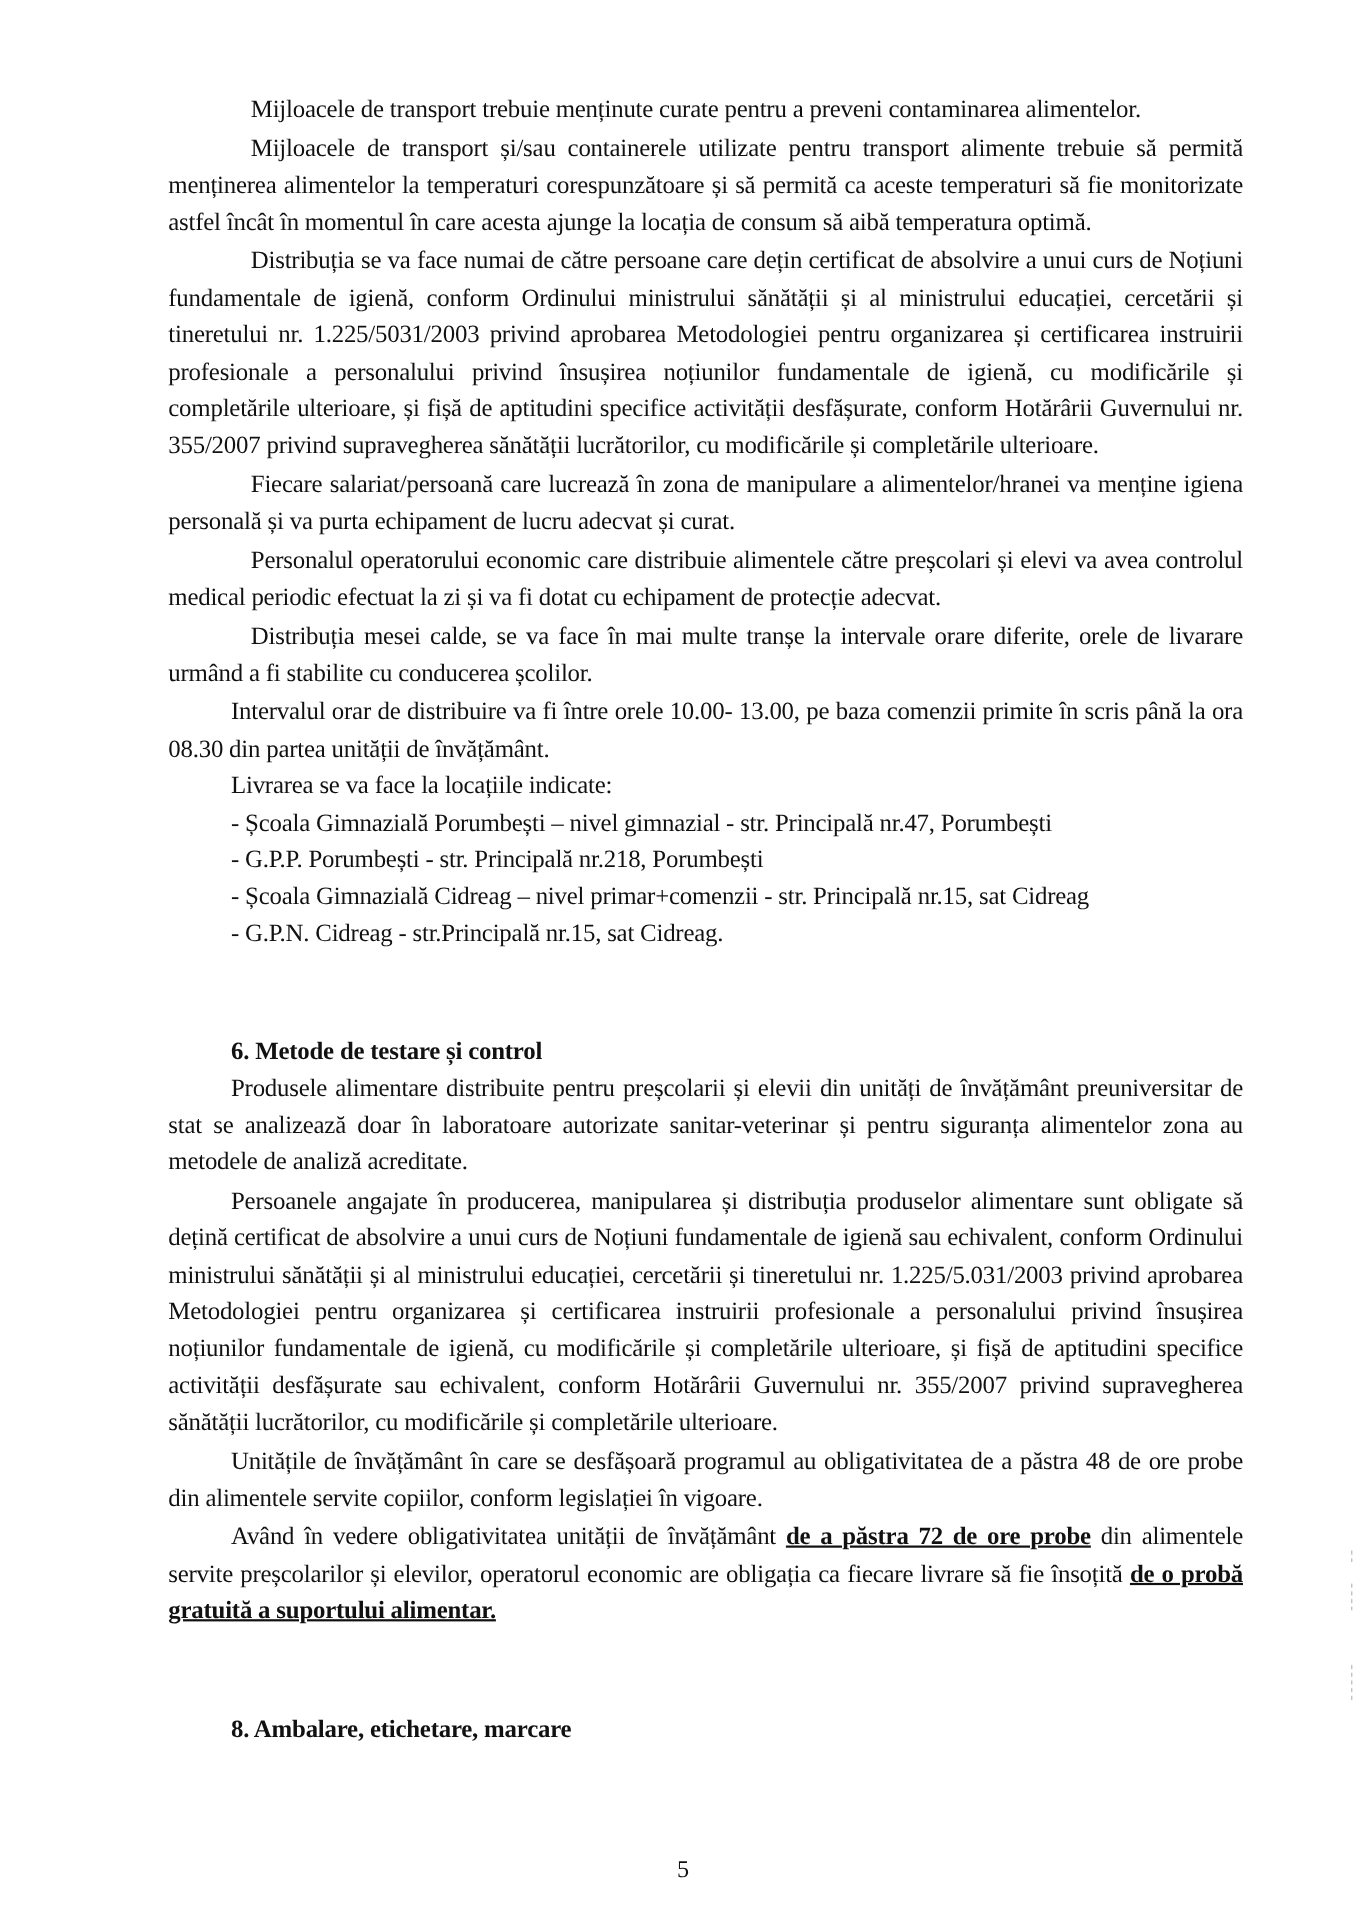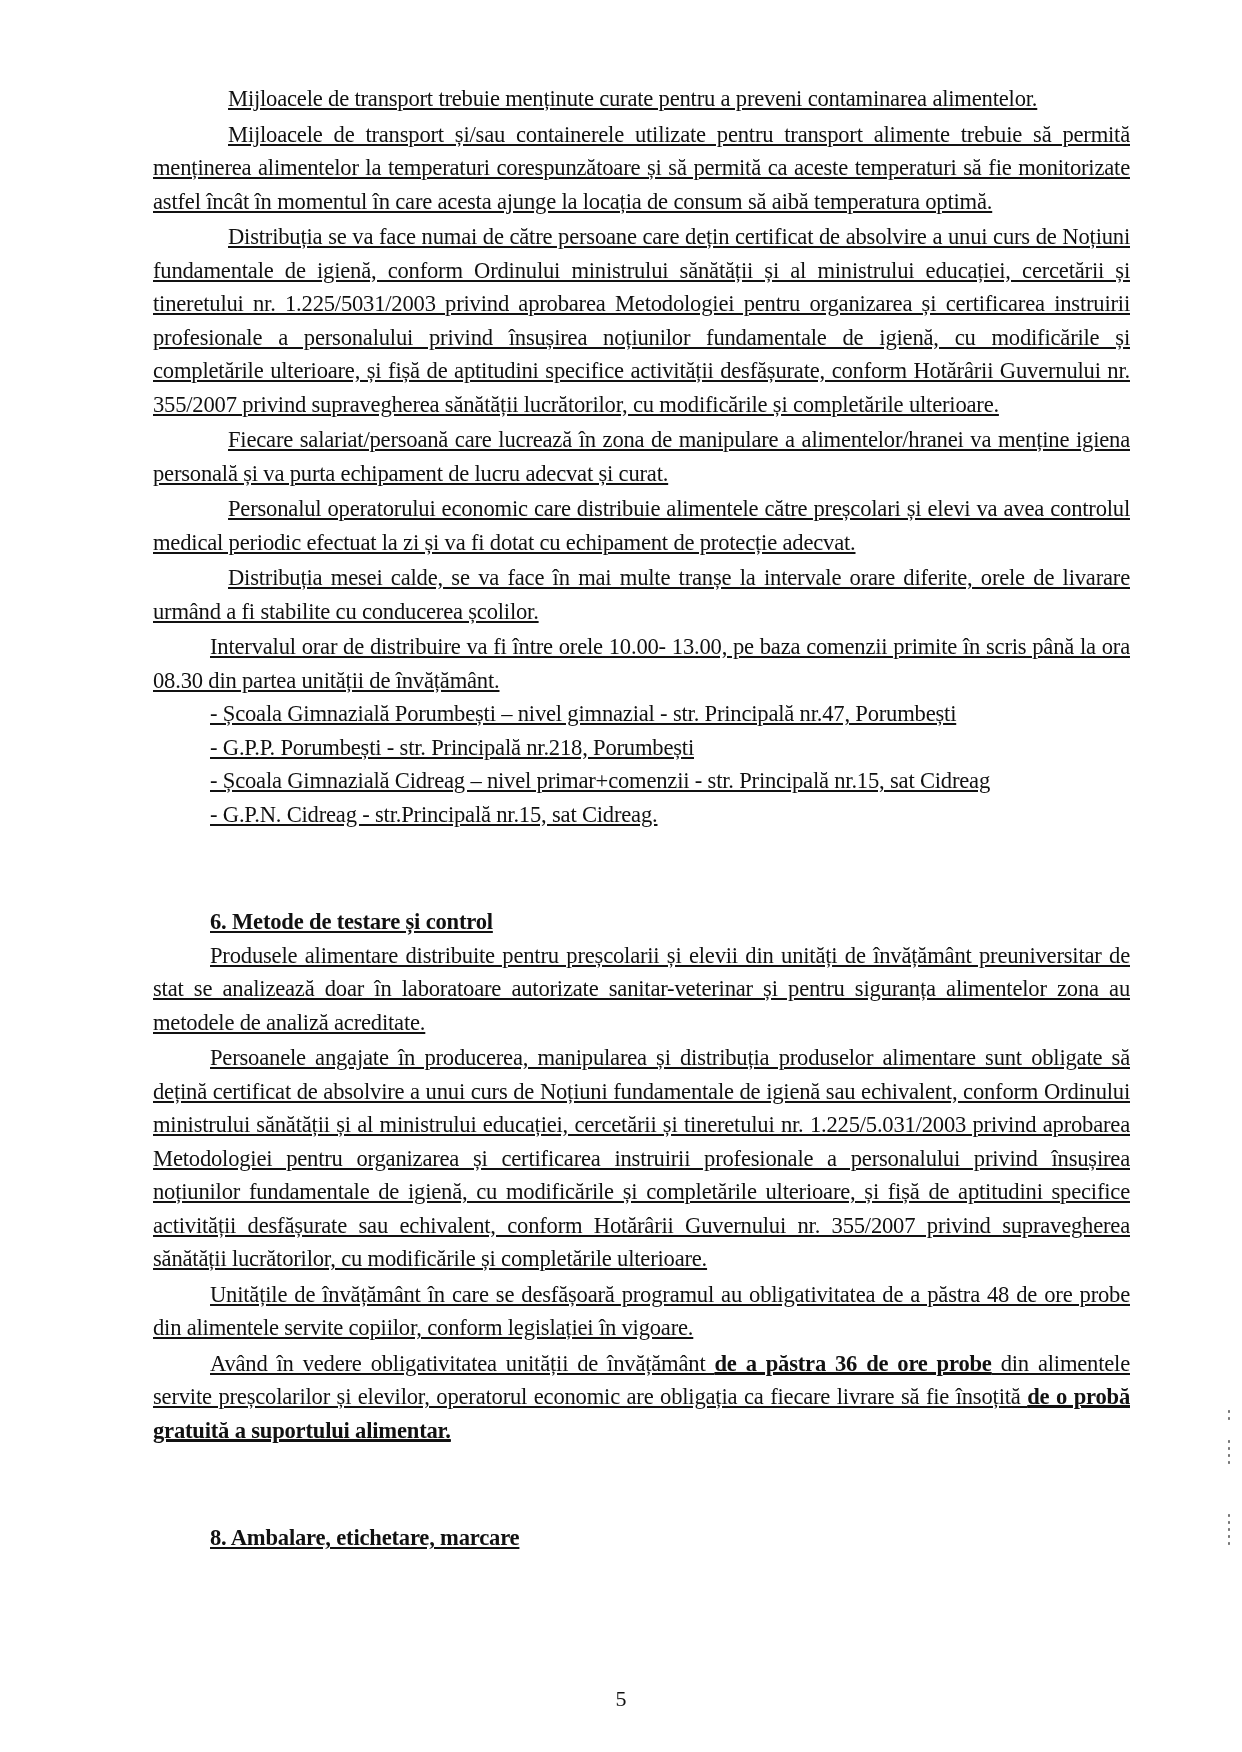--- a/index.html
+++ b/index.html
@@ -7,21 +7,21 @@
     width: 1242px; height: 1752px; position: relative; overflow: hidden;
     font-family: "Liberation Serif", "DejaVu Serif", serif;
     color: #111;
   }
   .page {
     position: absolute; left: 153px; top: 82px; width: 977px;
     font-size: 22.6px; line-height: 33.5px;
     text-align: justify;
     letter-spacing: -0.2px;
   }
-  p { margin: 0; text-decoration: underline; }
+  p { margin: 0; }
   .ind { text-indent: 75px; }
   .ind2 { text-indent: 57px; }
   .gap { margin-top: 2px; }
   .list { padding-left: 57px; }
   .list p { text-align: left; }
   .heading {
     font-weight: bold; margin-top: 33px; padding-left: 57px; text-align: left;
   }
   .heading2 { margin-top: 74px; }
   u.bold { font-weight: bold; text-decoration: underline; text-decoration-thickness: 2px; }
@@ -41,31 +41,32 @@
 <div class="page">
   <p class="ind">Mijloacele de transport trebuie menținute curate pentru a preveni contaminarea alimentelor.</p>
   <p class="ind gap">Mijloacele de transport și/sau containerele utilizate pentru transport alimente trebuie să permită menținerea alimentelor la temperaturi corespunzătoare și să permită ca aceste temperaturi să fie monitorizate astfel încât în momentul în care acesta ajunge la locația de consum să aibă temperatura optimă.</p>
   <p class="ind gap">Distribuția se va face numai de către persoane care dețin certificat de absolvire a unui curs de Noțiuni fundamentale de igienă, conform Ordinului ministrului sănătății și al ministrului educației, cercetării și tineretului nr. 1.225/5031/2003 privind aprobarea Metodologiei pentru organizarea și certificarea instruirii profesionale a personalului privind însușirea noțiunilor fundamentale de igienă, cu modificările și completările ulterioare, și fișă de aptitudini specifice activității desfășurate, conform Hotărârii Guvernului nr. 355/2007 privind supravegherea sănătății lucrătorilor, cu modificările și completările ulterioare.</p>
   <p class="ind gap">Fiecare salariat/persoană care lucrează în zona de manipulare a alimentelor/hranei va menține igiena personală și va purta echipament de lucru adecvat și curat.</p>
   <p class="ind gap">Personalul operatorului economic care distribuie alimentele către preșcolari și elevi va avea controlul medical periodic efectuat la zi și va fi dotat cu echipament de protecție adecvat.</p>
   <p class="ind gap">Distribuția mesei calde, se va face în mai multe tranșe la intervale orare diferite, orele de livarare urmând a fi stabilite cu conducerea școlilor.</p>
   <p class="ind2 gap">Intervalul orar de distribuire va fi între orele 10.00- 13.00, pe baza comenzii primite în scris până la ora 08.30 din partea unității de învățământ.</p>
 
   <div class="list">
+    <p>Livrarea se va face la locațiile indicate:</p>
     <p>- Școala Gimnazială Porumbești – nivel gimnazial - str. Principală nr.47, Porumbești</p>
     <p>- G.P.P. Porumbești - str. Principală nr.218, Porumbești</p>
     <p>- Școala Gimnazială Cidreag – nivel primar+comenzii - str. Principală nr.15, sat Cidreag</p>
     <p>- G.P.N. Cidreag - str.Principală nr.15, sat Cidreag.</p>
   </div>
 
   <p class="heading heading2">6. Metode de testare și control</p>
   <p class="ind2">Produsele alimentare distribuite pentru preșcolarii și elevii din unități de învățământ preuniversitar de stat se analizează doar în laboratoare autorizate sanitar-veterinar și pentru siguranța alimentelor zona au metodele de analiză acreditate.</p>
   <p class="ind2 gap">Persoanele angajate în producerea, manipularea și distribuția produselor alimentare sunt obligate să dețină certificat de absolvire a unui curs de Noțiuni fundamentale de igienă sau echivalent, conform Ordinului ministrului sănătății și al ministrului educației, cercetării și tineretului nr. 1.225/5.031/2003 privind aprobarea Metodologiei pentru organizarea și certificarea instruirii profesionale a personalului privind însușirea noțiunilor fundamentale de igienă, cu modificările și completările ulterioare, și fișă de aptitudini specifice activității desfășurate sau echivalent, conform Hotărârii Guvernului nr. 355/2007 privind supravegherea sănătății lucrătorilor, cu modificările și completările ulterioare.</p>
   <p class="ind2 gap">Unitățile de învățământ în care se desfășoară programul au obligativitatea de a păstra 48 de ore probe din alimentele servite copiilor, conform legislației în vigoare.</p>
-  <p class="ind2 gap"><span>Având în vedere obligativitatea unității de învățământ </span><u class="bold">de a păstra 36 de ore probe</u><span> din alimentele servite preșcolarilor și elevilor, operatorul economic are obligația ca fiecare livrare să fie însoțită </span><u class="bold">de o probă gratuită a suportului alimentar.</u></p>
+  <p class="ind2 gap"><span>Având în vedere obligativitatea unității de învățământ </span><u class="bold">de a păstra 72 de ore probe</u><span> din alimentele servite preșcolarilor și elevilor, operatorul economic are obligația ca fiecare livrare să fie însoțită </span><u class="bold">de o probă gratuită a suportului alimentar.</u></p>
 
   <p class="heading heading2">8. Ambalare, etichetare, marcare</p>
 </div>
 
 <div class="page-number">5</div>
 
 <div class="margin-dots" style="top:1408px;height:12px;"></div>
 <div class="margin-dots" style="top:1438px;height:26px;"></div>
 <div class="margin-dots" style="top:1512px;height:36px;"></div>
 

